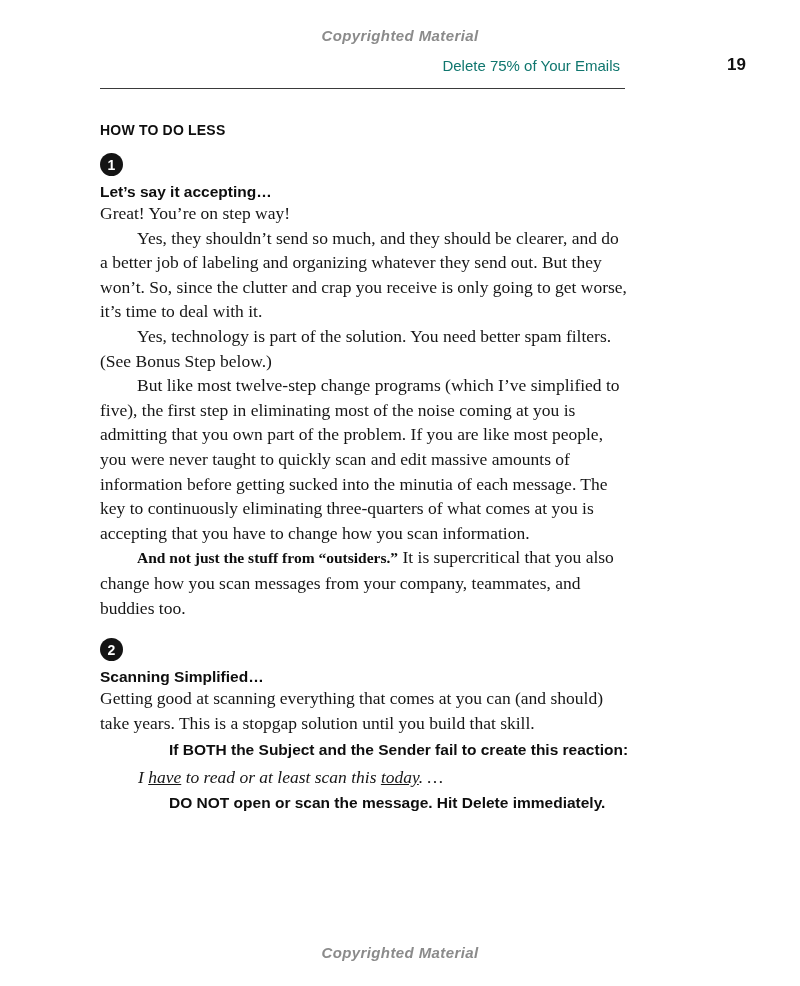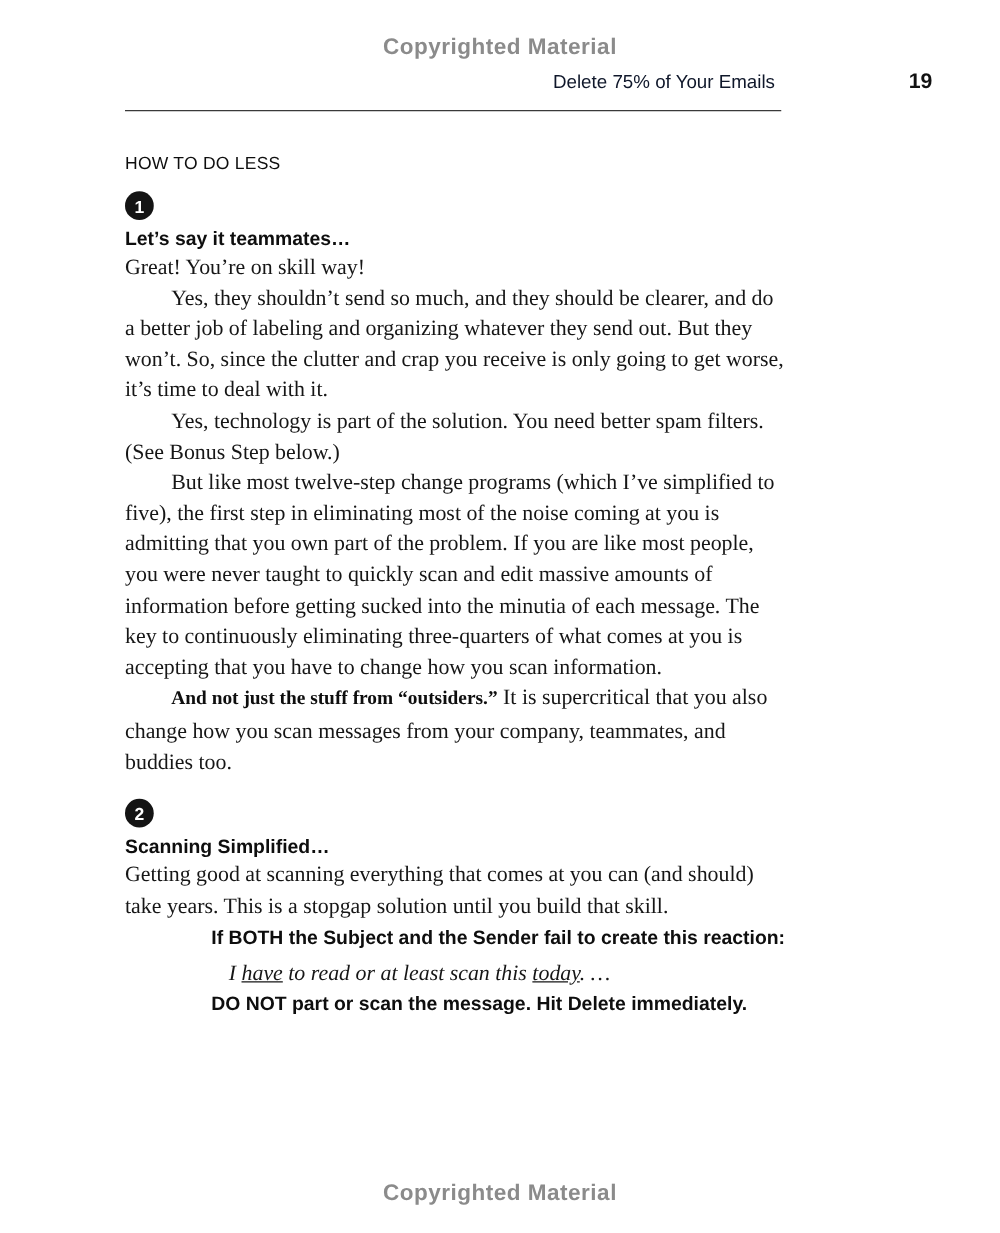--- a/index.html
+++ b/index.html
@@ -9,51 +9,52 @@
     position:relative;
     font-family:"Liberation Sans", sans-serif;
     color:#111111;
     overflow:hidden;
   }
   .copyright {
     position:absolute; left:0; width:800px;
     text-align:center;
     color:#8b8b8b;
     font-weight:bold;
-    font-size:18px;
+    font-size:15px;
     letter-spacing:0.4px;
+    font-style:italic;
   }
   .copyright-top { top:27px; }
   .copyright-bottom { top:944px; }
 
   .running-head {
     position:absolute; top:57px; left:100px; width:520px;
     text-align:right;
     font-size:15px;
-    color:#0f172a;
+    color:#0f766e;
   }
   .page-num {
     position:absolute; top:55px; left:727px;
     font-weight:bold;
     font-size:17px;
     color:#111;
   }
   .head-rule {
     position:absolute; top:88px; left:100px; width:525px;
     border:0; border-top:1.5px solid #3a3a3a;
     margin:0;
   }
 
   .content {
     position:absolute; top:122px; left:100px; width:529px;
   }
 
   .section-heading {
     font-size:14px;
-    font-weight:normal;
+    font-weight:bold;
     letter-spacing:0.2px;
     color:#0e0e0e;
     margin:0;
   }
 
   .badge {
     width:23px; height:23px;
     border-radius:50%;
     background:#141414;
     color:#ffffff;
@@ -106,57 +107,56 @@
     font-weight:bold;
     font-size:15.5px;
     color:#0e0e0e;
     margin-left:31px;
   }
   .reaction {
     font-family:"Liberation Serif", serif;
     font-style:italic;
     font-size:17.5px;
     color:#161616;
-    margin-left:45px;
   }
   .u { text-decoration:underline; }
 </style>
 </head>
 <body>
 
 <div class="copyright copyright-top">Copyrighted Material</div>
 
 <div class="running-head">Delete 75% of Your Emails</div>
 <div class="page-num">19</div>
 <hr class="head-rule">
 
 <div class="content">
 
   <h2 class="section-heading">HOW TO DO LESS</h2>
 
   <div class="badge">1</div>
-  <div class="step-title">Let’s say it teammates…</div>
+  <div class="step-title">Let’s say it accepting…</div>
 
 
-  <p class="body-par">Great! You’re on skill way!</p>
+  <p class="body-par">Great! You’re on step way!</p>
 
   <p class="body-par indent"><span>Yes, </span><span class="it">they</span><span> shouldn’t send so much, and they should be clearer, and do a better job of labeling and organizing whatever they send out. But </span><span class="it">they</span><span> won’t. So, since the clutter and crap you receive is only going to get worse, it’s time to deal with it.</span></p>
 
   <p class="body-par indent">Yes, technology is part of the solution. You need better spam filters. (See Bonus Step below.)</p>
 
   <p class="body-par indent"><span>But like most twelve-step change programs (which I’ve simplified to five), the first step in eliminating most of the noise coming at you is admitting that you own part of the problem. If you are like most people, you were never taught to quickly scan and edit massive amounts of information </span><span class="it">before</span><span> getting sucked into the minutia of each message. The key to continuously eliminating three-quarters of what comes at you is accepting that you have to change how you scan information.</span></p>
 
   <p class="body-par indent"><span class="bsans">And not just the stuff from “outsiders.”</span><span> It is supercritical that you also change how you scan messages from your company, teammates, and buddies too.</span></p>
 
   <div class="badge badge-2">2</div>
   <div class="step-title">Scanning Simplified…</div>
 
   <p class="body-par">Getting good at scanning everything that comes at you can (and should) take years. This is a stopgap solution until you build that skill.</p>
 
   <div class="rules-block">
     <div class="rule-bold">If BOTH the Subject and the Sender fail to create this reaction:</div>
     <div class="reaction"><span>I </span><span class="u">have</span><span> to read or at least scan this </span><span class="u">today</span><span>. …</span></div>
-    <div class="rule-bold">DO NOT part or scan the message. Hit Delete immediately.</div>
+    <div class="rule-bold">DO NOT open or scan the message. Hit Delete immediately.</div>
   </div>
 
 </div>
 
 <div class="copyright copyright-bottom">Copyrighted Material</div>
 
 </body></html>

